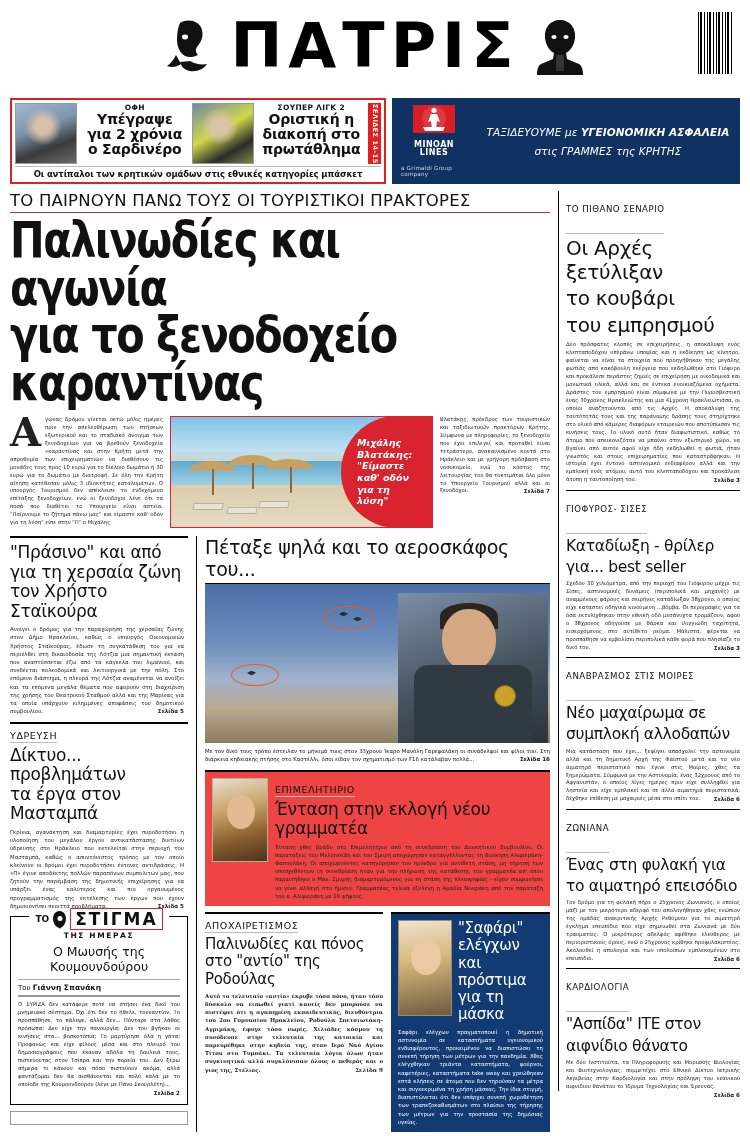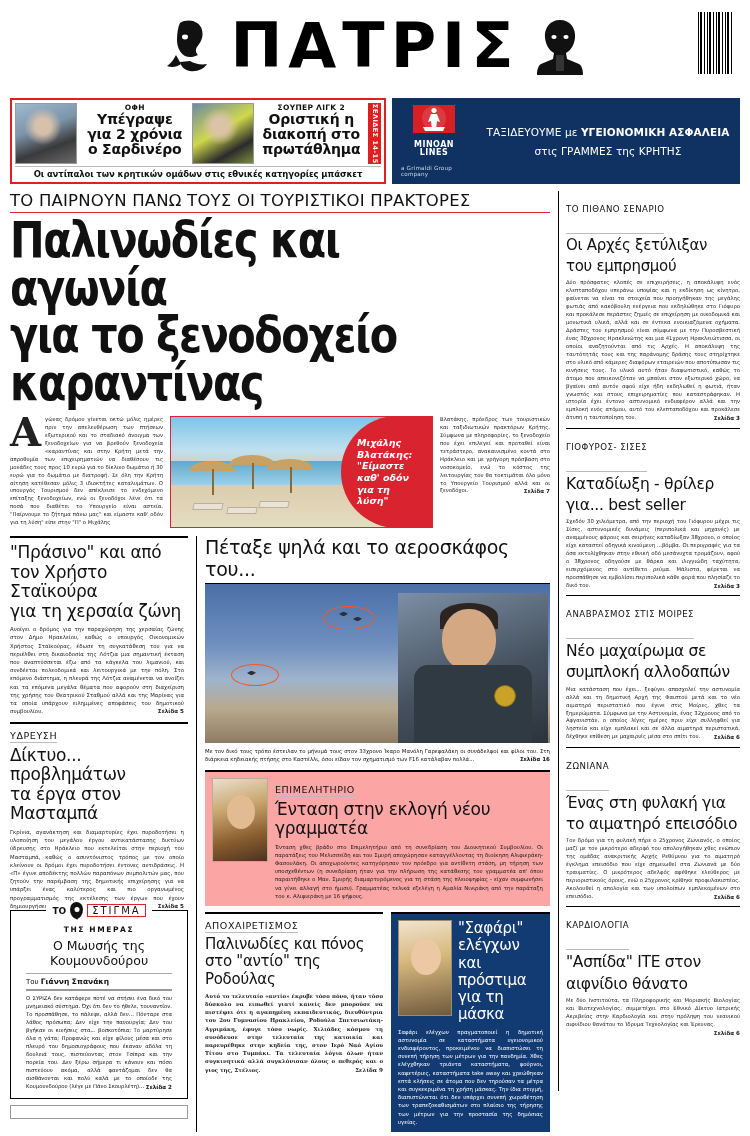--- a/index.html
+++ b/index.html
@@ -52,21 +52,21 @@
 
   .minoan { flex: 1; background: #103262; display: flex; align-items: stretch; color: #fff; }
   .mn-logo { flex: 0 0 84px; display: flex; flex-direction: column; align-items: center; justify-content: center; gap: 8px; padding: 9px; }
   .mn-circle { width: 42px; height: 38px; background: #d81f26; display:flex; align-items:center; justify-content:center; }
   .mn-circle svg { width: 30px; height: 28px; }
   .mn-name { font-size: 8px; font-weight: 700; letter-spacing: .5px; line-height: 1.05; text-align:center; }
   .mn-grim { font-size: 5.6px; color: #cfd8e6; letter-spacing: .2px; }
   .mn-right { flex: 1; display: flex; flex-direction: column; }
   .mn-top { background: #dce9f5; color: #103262; text-align: center; padding: 5px 4px 4px; }
   .mn-top div { font-size: 12px; font-weight: 700; line-height: 1.2; letter-spacing: .2px; }
-  .mn-bot { flex: 1; display: flex; flex-direction: column; align-items: center; justify-content: center; gap: 7px; padding: 3px; }
+  .mn-bot { flex: 1; display: flex; flex-direction: column; align-items: center; justify-content: center; gap: 7px; padding: 3px; font-style: italic; }
   .mn-bot div { font-size: 10.5px; letter-spacing: .1px; }
   .mn-bot b { font-weight: 700; }
 
   
   .mainwrap { display: flex; gap: 8px; margin-top: 7px; height: 900px; }
   .col-main { flex: 1; min-width: 0; display: flex; flex-direction: column; }
   .col-right { flex: 0 0 182px; border-left: 1px solid #000; padding-left: 7px; display: flex; flex-direction: column; }
 
   
   .lead-kicker { font-size: 16.5px; letter-spacing: .2px; padding-bottom: 2px; border-bottom: 1.5px solid #d23; }
@@ -95,27 +95,27 @@
   .sub-left { flex: 0 0 178px; display: flex; flex-direction: column; }
   .sub-mid { flex: 1; min-width: 0; border-left: 1px solid #000; padding-left: 8px; display: flex; flex-direction: column; }
 
   .rule-top { border-top: 2px solid #000; }
   .kicker { font-size: 9.5px; letter-spacing: .6px; border-bottom: 1px solid #bbb; display: inline-block; padding-bottom: 1px; margin: 5px 0 3px; }
   .hl { font-size: 17px; line-height: 1.15; letter-spacing: -0.3px; color: #111; }
   .hl.sm { font-size: 15px; }
   .body { font-size: 5.4px; line-height: 1.52; text-align: justify; color: #222; margin-top: 4px; }
 
   
-  .stigma { border: 1.2px solid #000; padding: 6px 15px 7px; position: relative; }
+  .stigma { border: 1.2px solid #000; margin-top: 6px; padding: 6px 7px 7px; position: relative; }
   .stig-head { position: absolute; top: -9px; left: 0; right: 0; display:flex; align-items:center; justify-content:center; gap: 4px; background:#fff; width: fit-content; margin: 0 auto; padding: 0 6px; }
   .stig-to { font-size: 9px; font-weight: 700; }
   .stig-pin { width: 13px; height: 17px; background:#111; border-radius: 50% 50% 50% 50%/42% 42% 58% 58%; position: relative; }
   .stig-pin::after{content:"";position:absolute;left:50%;top:52%;transform:translate(-50%,0);border-left:5px solid transparent;border-right:5px solid transparent;border-top:9px solid #111;}
   .stig-pin::before{content:"";position:absolute;left:50%;top:5px;transform:translate(-50%,0);width:5px;height:5px;border-radius:50%;background:#fff;z-index:2;}
-  .stig-word { border: 1.5px solid #d9232e; color:#111; font-size: 10px; font-weight: 400; letter-spacing: 2px; padding: 0 4px; }
+  .stig-word { border: 1.5px solid #d9232e; color:#111; font-size: 17px; font-weight: 700; letter-spacing: 2px; padding: 0 4px; }
   .stig-day { text-align: center; font-size: 7.5px; font-weight: 700; letter-spacing: 1.6px; margin-top: 8px; }
   .stig-title { text-align: center; font-size: 12.5px; margin-top: 4px; padding-bottom: 5px; border-bottom: 1px solid #aaa; }
   .stig-author { font-size: 7px; padding: 3px 0; border-bottom: 2px solid #999; }
   .stig-author b { font-size: 7.5px; }
   .stig-body { font-size: 5.3px; line-height: 1.5; text-align: justify; margin-top: 4px; }
 
   .donations { border: 1px solid #999; margin-top: 6px; padding: 5px 7px 7px; }
 
   
   .air-head { font-size: 19px; letter-spacing: -.3px; padding-bottom: 3px; }
@@ -125,40 +125,40 @@
   .ring { position:absolute; border: 1.6px solid #f05a28; border-radius: 50%; }
   .pilot { position:absolute; right: 2px; bottom: 0; width: 150px; height: 150px;
     background: linear-gradient(160deg,#7d8fa6 0%, #46525f 55%, #2b333c 100%); }
   .pilot .head { position:absolute; left: 44px; top: 16px; width: 54px; height: 62px; border-radius: 48%; background: #d3a882; }
   .pilot .hair { position:absolute; left: 42px; top: 10px; width: 58px; height: 26px; border-radius: 50% 50% 0 0; background:#2b2420; }
   .pilot .body2 { position:absolute; left: 16px; top: 72px; width: 118px; height: 80px; background: #2f3a42; border-radius: 14px 14px 0 0; }
   .pilot .badge2 { position:absolute; left: 96px; top: 92px; width: 22px; height: 22px; border-radius: 50%; background:#c9a227; border:1.5px solid #8d6f12; }
   .air-cap { font-size: 5.4px; line-height: 1.5; text-align: justify; padding-top: 4px; }
 
   
-  .epi { background: #fca5a5; border-top: 2px solid #000; margin-top: 6px; padding: 6px 7px; display: flex; gap: 7px; }
+  .epi { background: #ef4444; border-top: 2px solid #000; margin-top: 6px; padding: 6px 7px; display: flex; gap: 7px; }
   .epi-photo { flex: 0 0 56px; height: 84px; background: linear-gradient(165deg,#e8dfd0 0%,#caa86f 35%,#8a5d2f 70%,#4a3320 100%); border: .5px solid #b9ad95; position: relative; }
   .epi-photo::after { content:""; position:absolute; left:14px; top:16px; width:28px; height:34px; border-radius:50%; background:#e3bb93; }
   .epi-txt { flex: 1; min-width: 0; }
 
   
   .bottom2 { display: flex; gap: 8px; margin-top: 6px; flex: 1; }
   .b2a { flex: 0 0 178px; border-top: 2px solid #000; }
   .b2b { flex: 1; min-width: 0; background: #123a73; color: #fff; border-top: 2px solid #000; padding: 6px 7px; }
   .b2b .hl, .b2b .body, .b2b .pagenum { color: #fff; }
   .b2b-inner { display: flex; gap: 6px; }
   .b2b-photo { flex: 0 0 54px; height: 96px; background: linear-gradient(170deg,#f0e3cf 0%,#d8b97e 40%,#6e5a3c 100%); border:.5px solid #9a8c6e; position:relative; }
   .b2b-photo::after{content:"";position:absolute;left:12px;top:18px;width:30px;height:36px;border-radius:50%;background:#ecc9a4;}
   .b2a-pad { padding-right: 4px; }
 
   .r-sec { padding-top: 6px; }
   .r-sec + .r-sec { border-top: 1.5px solid #000; margin-top: 5px; }
   .r-kick { font-size: 8.6px; letter-spacing: .5px; border-bottom: 1px solid #bbb; display:inline-block; padding-bottom:19px; }
   .r-hl { font-size: 15.5px; line-height: 1.18; letter-spacing: -.3px; margin-top: 3px; }
-  .r-hl.big { font-size: 15px; }
+  .r-hl.big { font-size: 20px; }
   .r-body { font-size: 5.3px; line-height: 1.5; text-align: justify; margin-top: 4px; color:#222; }
 </style>
 </head>
 <body>
 
 <div class="page">
 
   <div class="masthead">
     <div class="mast-face left">
       <svg class="face-svg" viewBox="0 0 48 58">
@@ -267,22 +267,22 @@
             <span class="pagenum">Σελίδα 7</span>
           </div>
         </div>
       </div>
 
       <div class="subgrid">
 
         <div class="sub-left">
           <div class="rule-top b2a-pad">
             <div class="hl" style="margin-top:5px">"Πράσινο" και από</div>
+            <div class="hl">για τη χερσαία ζώνη</div>
             <div class="hl">τον Χρήστο Σταϊκούρα</div>
-            <div class="hl">για τη χερσαία ζώνη</div>
             <div class="body">
               <span>Ανοίγει ο δρόμος για την παραχώρηση της χερσαίας ζώνης στον Δήμο Ηρακλείου, καθώς ο υπουργός Οικονομικών Χρήστος Σταϊκούρας, έδωσε τη συγκατάθεση του για να περιέλθει στη δικαιοδοσία της Λότζια μια σημαντική έκταση που αναπτύσσεται έξω από τα κάγκελα του λιμανιού, και συνδέεται πολεοδομικά και λειτουργικά με την πόλη. Στο επόμενο διάστημα, η πλευρά της Λότζια αναμένεται να ανοίξει και τα επόμενα μεγάλα θέματα που αφορούν στη διαχείριση της χρήσης του Θεατρικού Σταθμού αλλά και της Μαρίνας για τα οποία υπάρχουν ειλημμένες αποφάσεις του δημοτικού συμβουλίου.</span>
               <span class="pagenum">Σελίδα 5</span>
             </div>
           </div>
 
           <div class="rule-top b2a-pad" style="margin-top:6px">
             <div class="kicker">ΥΔΡΕΥΣΗ</div>
             <div class="hl">Δίκτυο... προβλημάτων</div>
             <div class="hl">τα έργα στον Μασταμπά</div>
@@ -379,20 +379,21 @@
 
         </div>
       </div>
     </div>
 
     <div class="col-right">
 
       <div class="r-sec">
         <div class="r-kick">ΤΟ ΠΙΘΑΝΟ ΣΕΝΑΡΙΟ</div>
         <div class="r-hl big">Οι Αρχές ξετύλιξαν</div>
+        <div class="r-hl big">το κουβάρι</div>
         <div class="r-hl big">του εμπρησμού</div>
         <div class="r-body">
           <span>Δύο πρόσφατες κλοπές σε επιχειρήσεις, η αποκάλυψη ενός κλεπταποδόχου υπεράνω υποψίας και η εκδίκηση ως κίνητρο, φαίνεται να είναι τα στοιχεία που προηγήθηκαν της μεγάλης φωτιάς από κακόβουλη ενέργεια που εκδηλώθηκε στο Γιόφυρο και προκάλεσε περάστες ζημιές σε επιχείρηση με οικοδομικά και μονωτικά υλικά, αλλά και σε έντεκα ενοικιαζόμενα οχήματα. Δράστες του εμπρησμού είναι σύμφωνα με την Πυροσβεστική ένας 30χρονος Ηρακλειώτης και μια 41χρονη Ηρακλειώτισσα, οι οποίοι αναζητούνται από τις Αρχές. Η αποκάλυψη της ταυτότητάς τους και της παράνομης δράσης τους στηρίχτηκε στο υλικό από κάμερες διαφόρων εταιρειών που αποτύπωσαν τις κινήσεις τους. Το υλικό αυτό ήταν διαφωτιστικό, καθώς το άτομο που απεικονιζόταν να μπαίνει στον εξωτερικό χώρο, να βγαίνει από αυτόν αφού είχε ήδη εκδηλωθεί η φωτιά, ήταν γνωστός και στους επιχειρηματίες που καταστράφηκαν. Η ιστορία έχει έντονο αστυνομικό ενδιαφέρον αλλά και την εμπλοκή ενός ατόμου, αυτό του κλεπταποδόχου και προκάλεσε άτυπη η ταυτοποίηση του.</span>
           <span class="pagenum">Σελίδα 3</span>
         </div>
       </div>
 
       <div class="r-sec">
         <div class="r-kick">ΓΙΟΦΥΡΟΣ- ΣΙΣΕΣ</div>
         <div class="r-hl">Καταδίωξη - θρίλερ</div>

